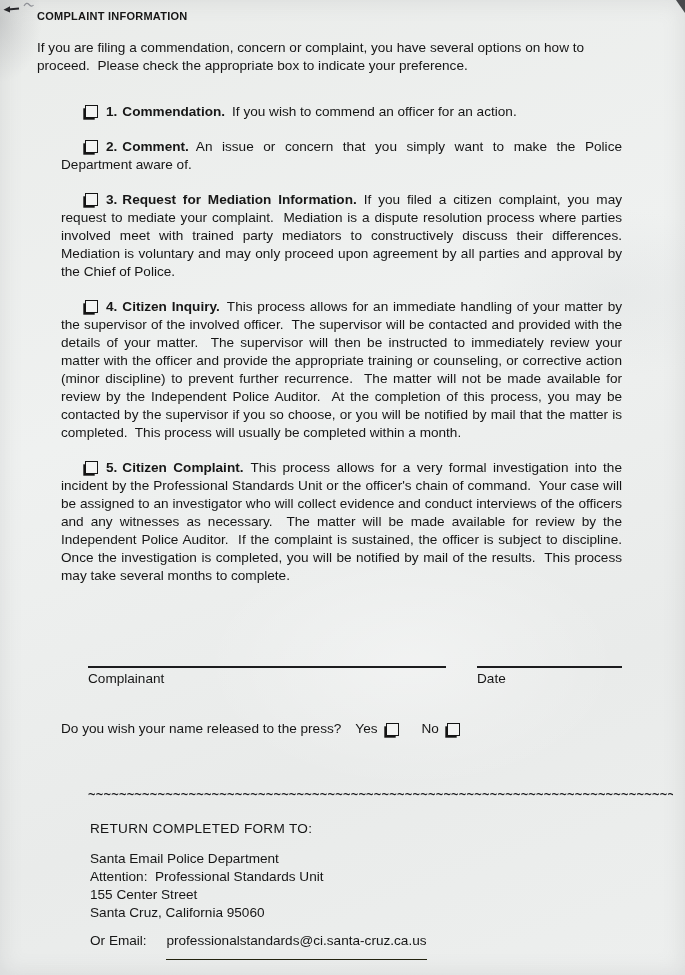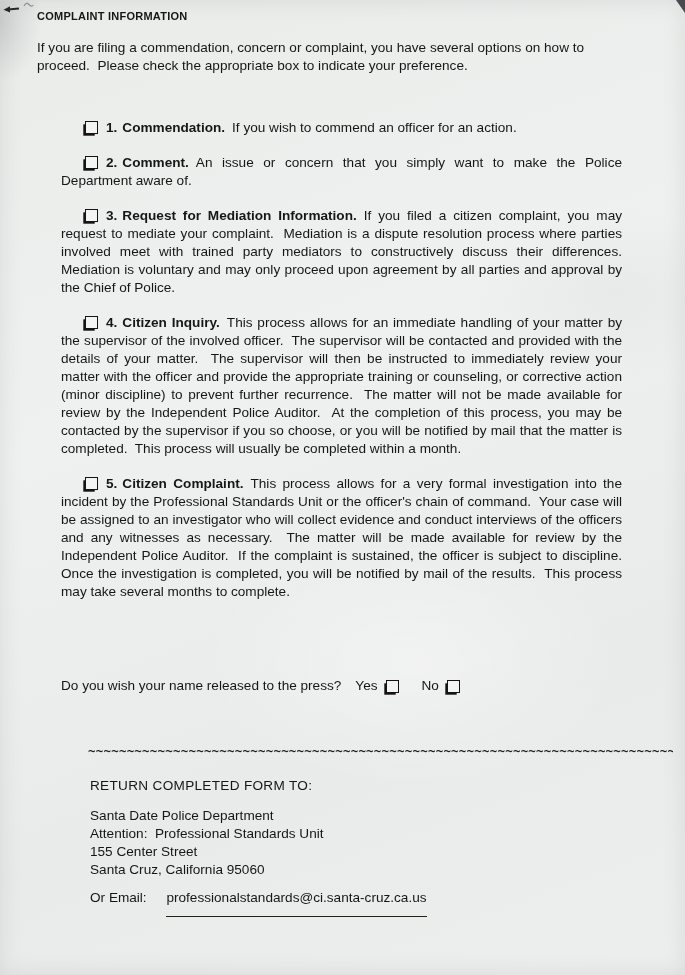--- a/index.html
+++ b/index.html
@@ -40,21 +40,21 @@
     font-size: 11px;
     font-weight: bold;
     letter-spacing: 0.25px;
   }
   .intro {
     margin: 14px 0 16px 0;
     max-width: 598px;
     white-space: pre-wrap;
   }
 
-  .options { margin-top: 44px; }
+  .options { margin-top: 28px; }
   .option {
     margin: 0 26px 17px 24px;
     text-align: justify;
     text-indent: 24px;
   }
   .option .num { font-weight: bold; margin: 0 5px 0 8px; }
   .option .otitle { font-weight: bold; margin-right: 7px; }
   .option .obody { white-space: pre-wrap; }
 
   .cbx {
@@ -147,35 +147,45 @@
 
       <p class="option">
         <span class="cbx"></span><span class="num">5.</span><span class="otitle">Citizen Complaint.</span><span class="obody">This process allows for a very formal investigation into the incident by the Professional Standards Unit or the officer's chain of command.  Your case will be assigned to an investigator who will collect evidence and conduct interviews of the officers and any witnesses as necessary.  The matter will be made available for review by the Independent Police Auditor.  If the complaint is sustained, the officer is subject to discipline.  Once the investigation is completed, you will be notified by mail of the results.  This process may take several months to complete.</span>
       </p>
 
     </div>
   </div>
 
   <div class="bottom">
 
+    <div class="sig-row">
+      <div class="sig-col1">
+        <div class="sig-line"></div>
+        <div class="sig-label">Complainant</div>
+      </div>
+      <div class="sig-col2">
+        <div class="sig-line"></div>
+        <div class="sig-label">Date</div>
+      </div>
+    </div>
 
     <div class="press-row">
       <span>Do you wish your name released to the press?</span>
       <span class="press-yes-label">Yes</span>
       <span class="cbx"></span>
       <span class="press-no-label">No</span>
       <span class="cbx"></span>
     </div>
 
     <div class="divider">~~~~~~~~~~~~~~~~~~~~~~~~~~~~~~~~~~~~~~~~~~~~~~~~~~~~~~~~~~~~~~~~~~~~~~~~~~~~~~~~</div>
 
     <div class="return-heading">RETURN COMPLETED FORM TO:</div>
 
     <div class="address">
-      <div class="address-line">Santa Date Police Department</div>
+      <div class="address-line">Santa Email Police Department</div>
       <div class="address-line">Attention:  Professional Standards Unit</div>
       <div class="address-line">155 Center Street</div>
       <div class="address-line">Santa Cruz, California 95060</div>
     </div>
 
     <div class="email-row">
       <span>Or Email:</span>
       <span class="email-link">professionalstandards@ci.santa-cruz.ca.us</span>
     </div>
 

